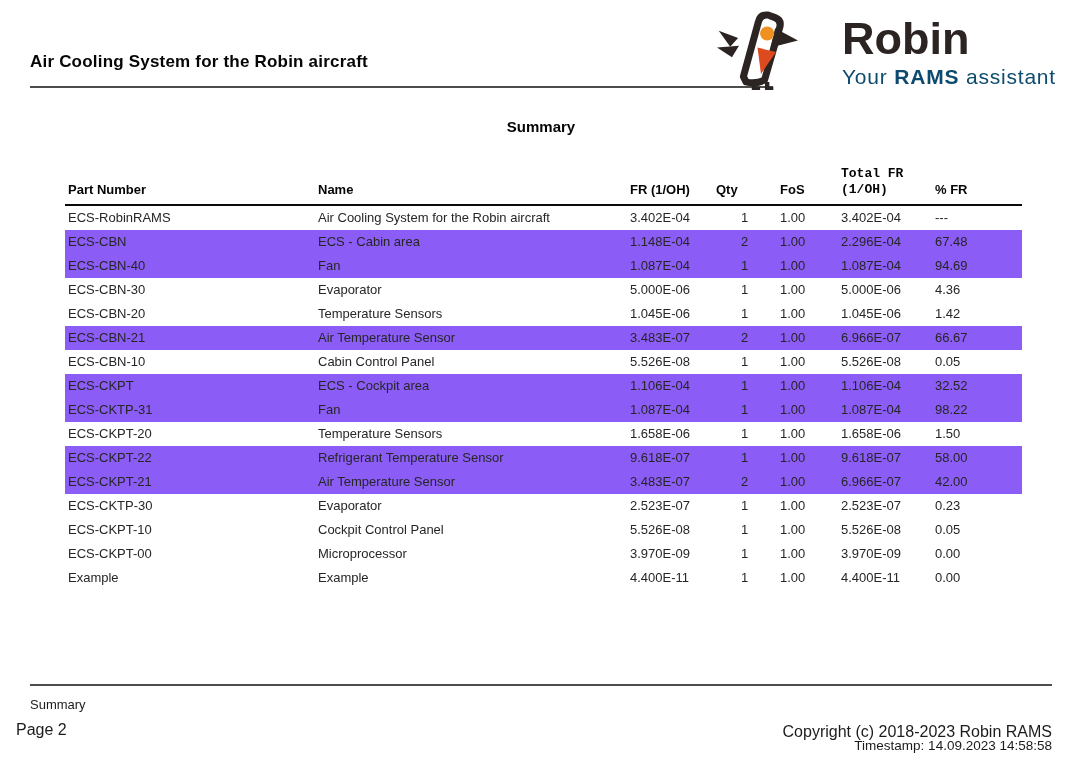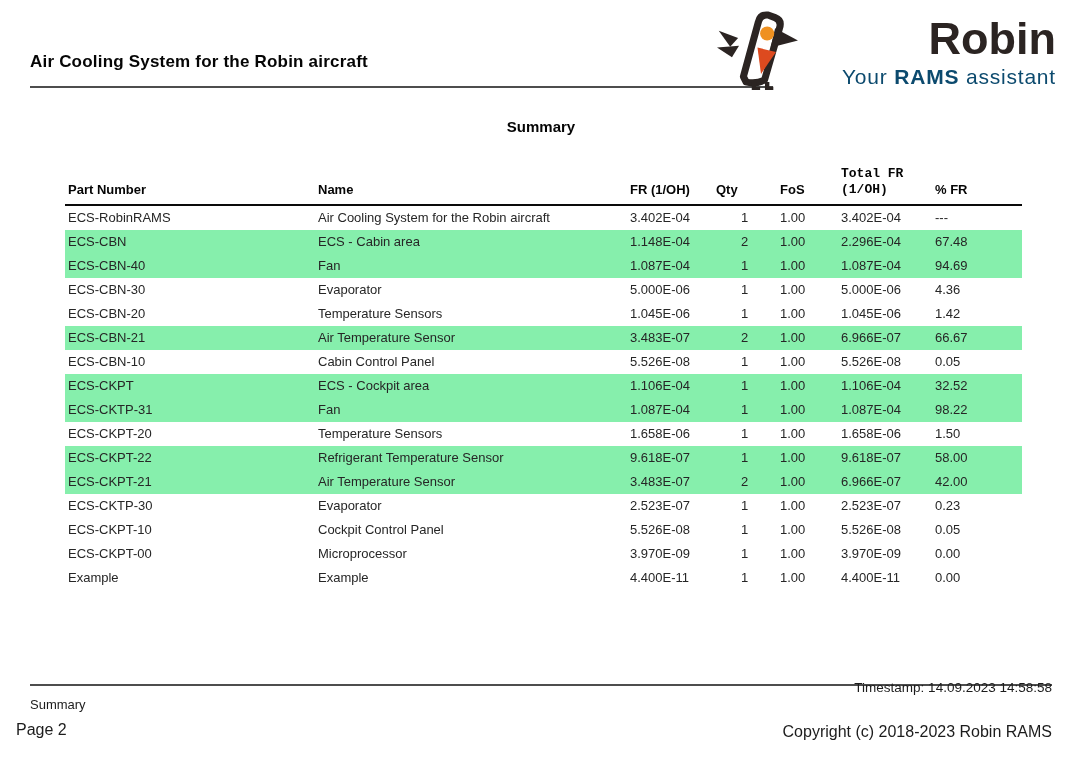--- a/index.html
+++ b/index.html
@@ -19,21 +19,21 @@
   }
   .title-rule{
     position:absolute;left:30px;top:86px;width:743px;height:2px;
     background:#4d4d4d;
   }
   .logo{
     position:absolute;top:6px;right:26px;
     display:flex;align-items:center;gap:6px;
   }
   .logo-bird{width:88px;height:84px;}
-  .logo-textcol{display:flex;flex-direction:column;align-items:flex-end;margin-left:31px;}
+  .logo-textcol{display:flex;flex-direction:column;align-items:flex-start;margin-left:31px;}
   .logo-brand{
     font-size:45px;font-weight:bold;color:#2b2422;letter-spacing:0px;
     line-height:56px;
   }
   .logo-tagline{
     font-size:21px;color:#0c4a6e;letter-spacing:.8px;margin-top:-2px;
     white-space:pre;
   }
   .logo-tagline b{font-weight:bold;}
   
@@ -60,29 +60,29 @@
     padding:0 4px 6px 3px;
     border-bottom:2px solid #0a0a0a;
     line-height:16px;
   }
   table.summary th.th-total{width:64px;font-family:Liberation Mono, monospace;}
   table.summary td{
     padding:0 4px 0 3px;height:24px;line-height:24px;
     white-space:nowrap;overflow:hidden;
   }
   table.summary td.qty{text-align:center;}
-  tr.hl td{background:#86efac;}
+  tr.hl td{background:#8b5cf6;}
   
   .footer-rule{
     position:absolute;left:30px;top:684px;width:1022px;height:2px;
     background:#4d4d4d;
   }
   .foot-left-1{position:absolute;left:30px;top:697px;font-size:13px;color:#1c1c1c;}
   .foot-left-2{position:absolute;left:16px;top:721px;font-size:16px;color:#1c1c1c;}
-  .foot-right-1{position:absolute;right:30px;top:680px;font-size:13.5px;color:#1c1c1c;text-align:right;}
+  .foot-right-1{position:absolute;right:30px;top:738px;font-size:13.5px;color:#1c1c1c;text-align:right;}
   .foot-right-2{position:absolute;right:30px;top:723px;font-size:16px;color:#1c1c1c;text-align:right;}
 </style>
 </head>
 <body>
 
 <div class="page">
 
   <div class="doc-title">Air Cooling System for the Robin aircraft</div>
   <div class="title-rule"></div>
 

